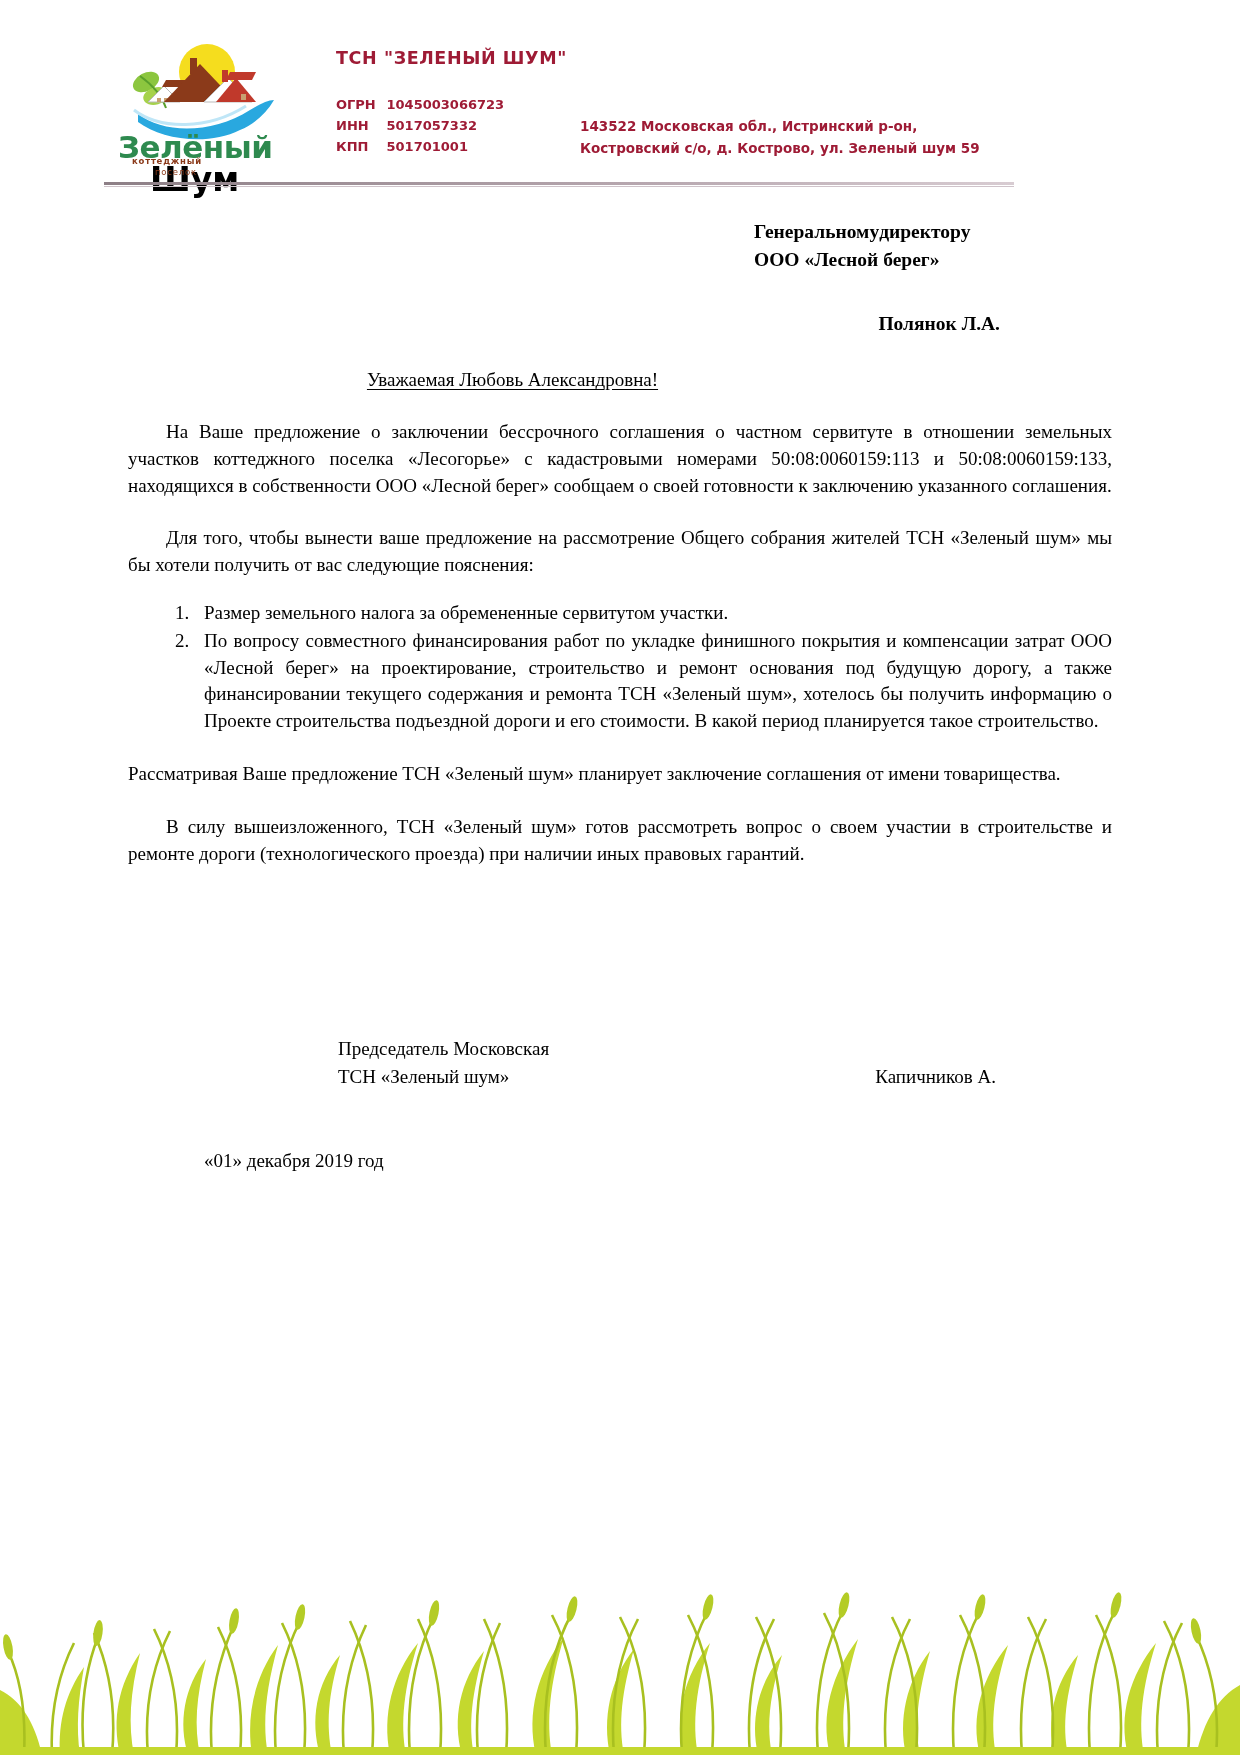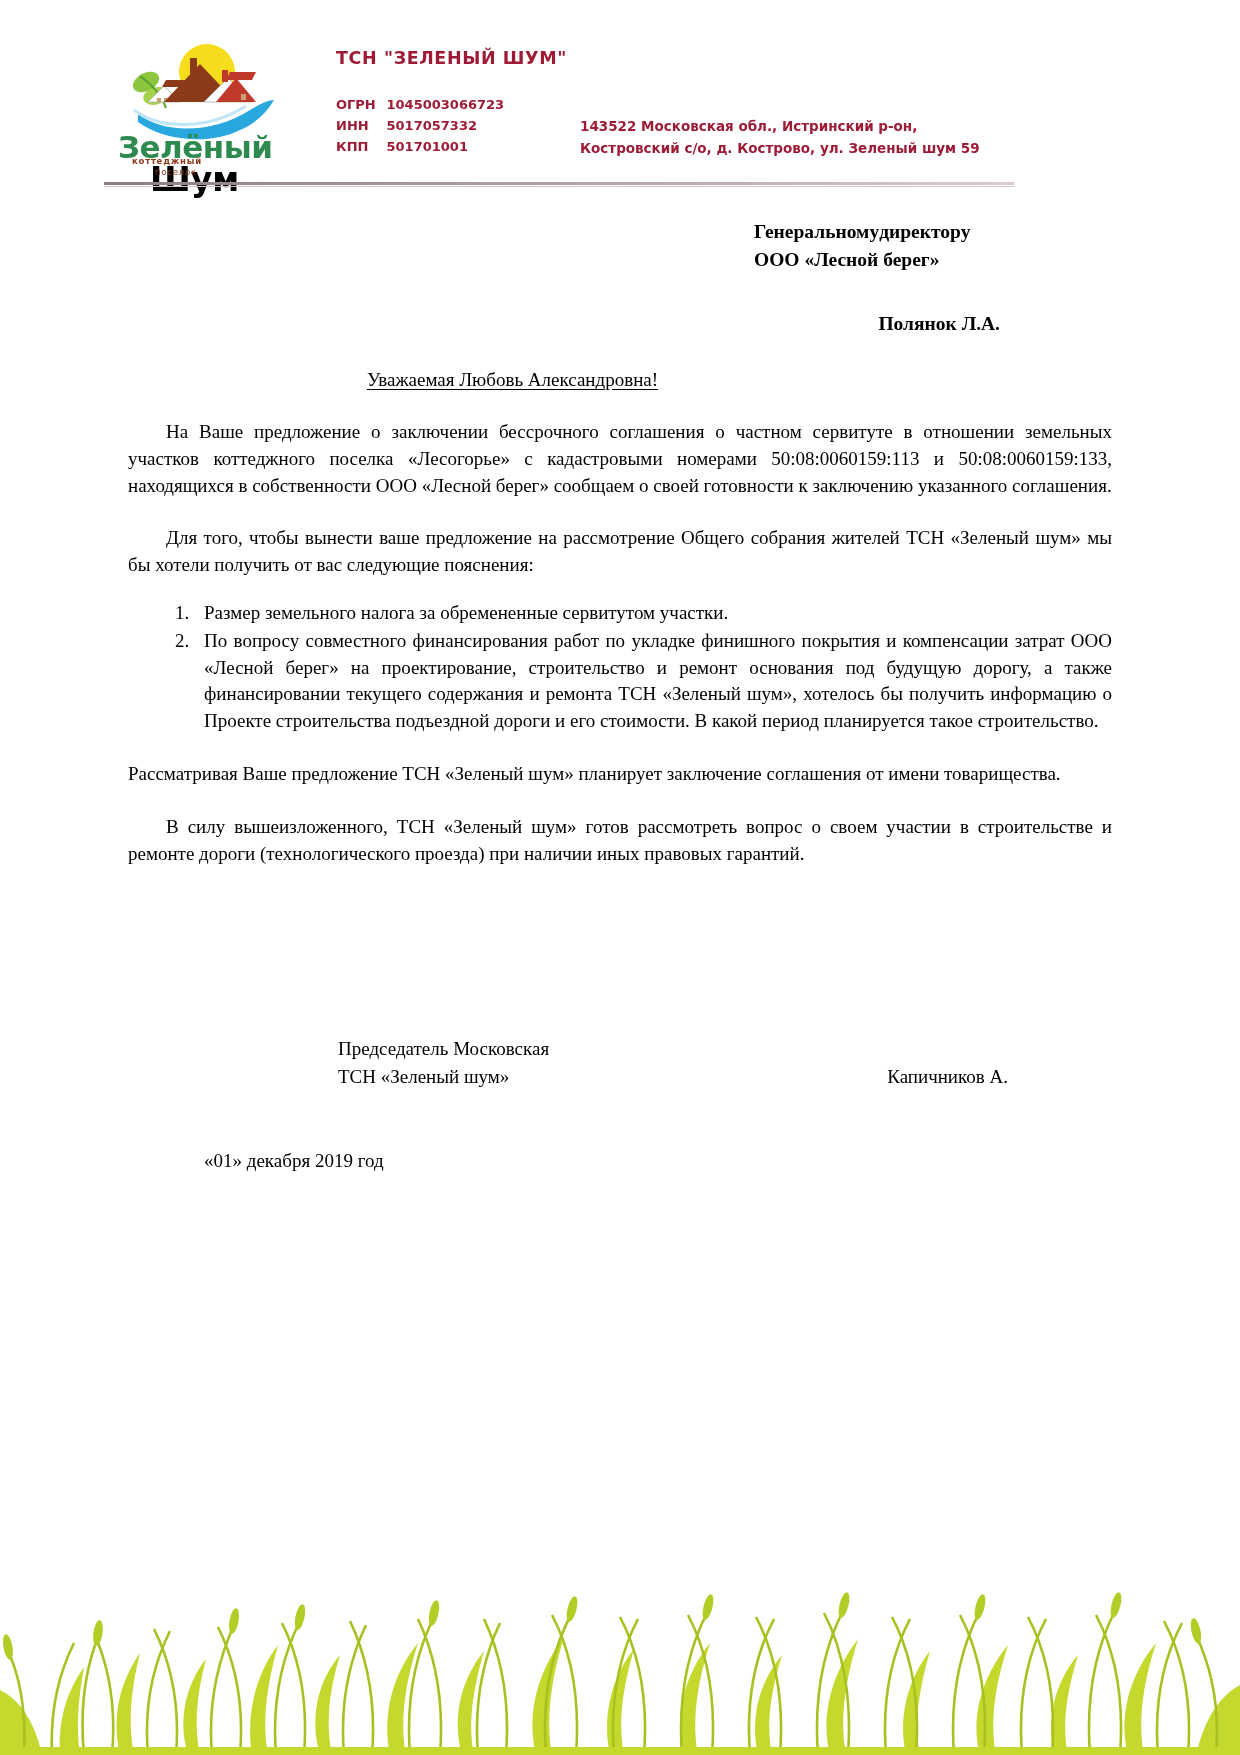--- a/index.html
+++ b/index.html
@@ -169,21 +169,21 @@
     height: 62px;
   }
   .sign-left {
     position: absolute;
     left: 210px;
     top: 0;
     line-height: 1.45;
   }
   .sign-right {
     position: absolute;
-    right: 104px;
+    right: 116px;
     top: 31px;
     margin-left: 43px;
   }
   .date-line {
     position: absolute;
     left: 36px;
     top: 115px;
     font-size: 19px;
     margin-left: 40px;
   }

